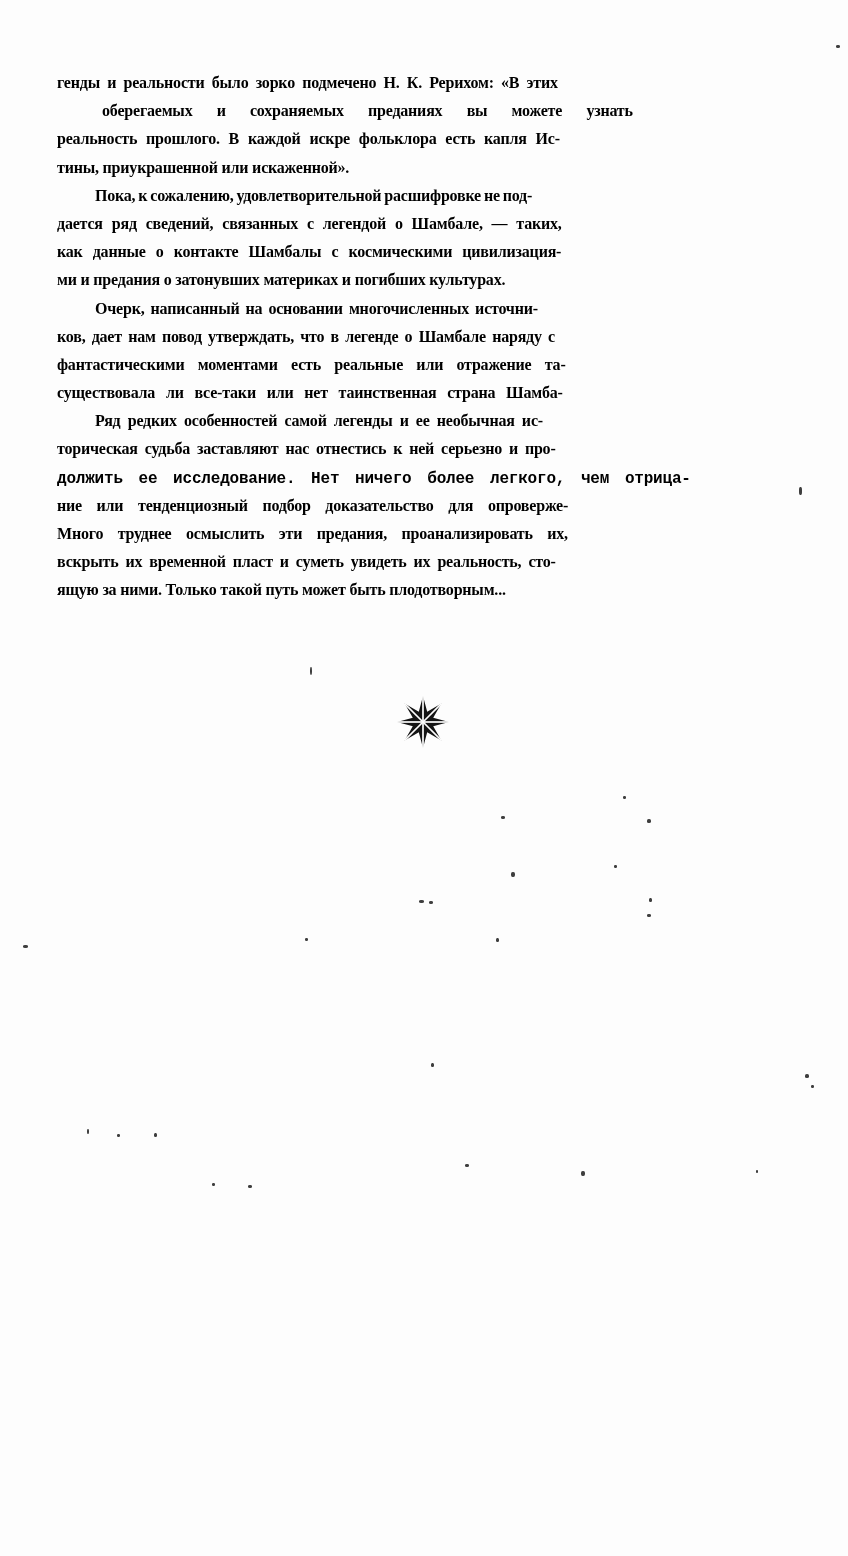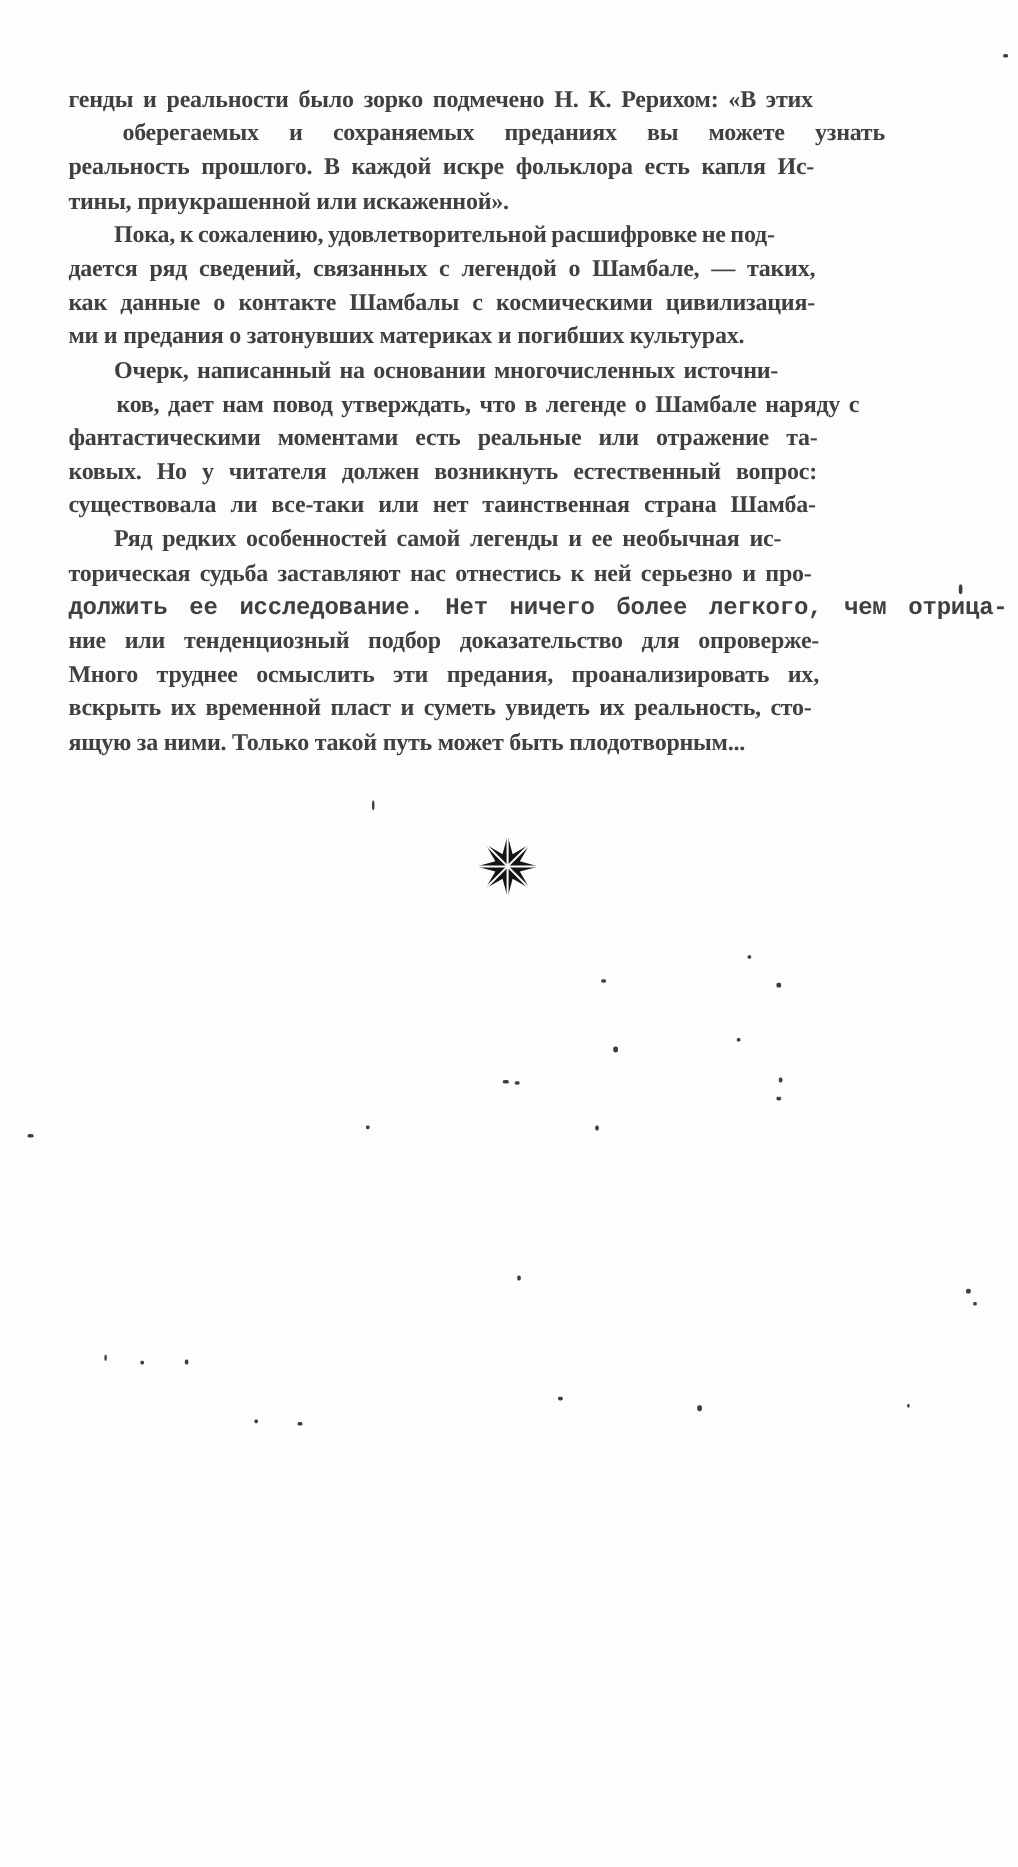--- a/index.html
+++ b/index.html
@@ -7,22 +7,22 @@
     width:848px;height:1556px;
     background:#ffffff;
     font-family:"Liberation Serif","DejaVu Serif",serif;
   }
   .page{
     position:relative;width:848px;height:1556px;
     background:#fdfdfd;color:#101010;overflow:hidden;
   }
   .text-block{
     position:absolute;left:57px;top:69px;width:740px;
-    font-size:20px;line-height:28.2px;font-weight:700;
-    letter-spacing:-0.2px;color:#404040;
+    font-size:16px;line-height:28.2px;font-weight:700;
+    letter-spacing:-0.2px;color:#000000;
   }
   .line{height:28.2px;overflow:visible;white-space:nowrap;}
   .line.indent > span{padding-left:38px;}
   .line > span{display:inline-block;white-space:nowrap;}
   .ornament{
     position:absolute;left:396px;top:694px;width:54px;height:56px;
   }
   .speck{
     position:absolute;background:#1c1c1c;border-radius:40%;opacity:.85;
   }
@@ -35,23 +35,22 @@
   <div class="text-block">
       <div class="line just"><span style="word-spacing: 3.46875px;">генды и реальности было зорко подмечено Н. К. Рерихом: «В этих</span></div>
       <div class="line just"><span style="word-spacing: 20.4505px; margin-left: 45px;">оберегаемых и сохраняемых преданиях вы можете узнать</span></div>
       <div class="line just"><span style="word-spacing: 5.05078px;">реальность прошлого. В каждой искре фольклора есть капля Ис-</span></div>
       <div class="line last"><span style="word-spacing: 0px;">тины, приукрашенной или искаженной».</span></div>
       <div class="line just indent"><span style="word-spacing: -0.867188px;">Пока, к сожалению, удовлетворительной расшифровке не под-</span></div>
       <div class="line just"><span style="word-spacing: 5.12153px;">дается ряд сведений, связанных с легендой о Шамбале, — таких,</span></div>
       <div class="line just"><span style="word-spacing: 6.30357px;">как данные о контакте Шамбалы с космическими цивилизация-</span></div>
       <div class="line last"><span style="word-spacing: 0px;">ми и предания о затонувших материках и погибших культурах.</span></div>
       <div class="line just indent"><span style="word-spacing: 2.275px;">Очерк, написанный на основании многочисленных источни-</span></div>
-      <div class="line just"><span style="word-spacing: 2.41903px; margin-left: 40px;">ков, дает нам повод утверждать, что в легенде о Шамбале наряду с</span></div>
+      <div class="line just"><span style="word-spacing: 2.41903px;">ков, дает нам повод утверждать, что в легенде о Шамбале наряду с</span></div>
       <div class="line just"><span style="word-spacing: 9.49479px;">фантастическими моментами есть реальные или отражение та-</span></div>
-      <div class="line just"><span style="word-spacing: 7.78348px;">ковых. Но у читателя должен возникнуть естественный вопрос:</span></div>
       <div class="line just"><span style="word-spacing: 6.95312px;">существовала ли все-таки или нет таинственная страна Шамба-</span></div>
       <div class="line just indent"><span style="word-spacing: 3.36914px;">Ряд редких особенностей самой легенды и ее необычная ис-</span></div>
       <div class="line just"><span style="word-spacing: 3.15451px;">торическая судьба заставляют нас отнестись к ней серьезно и про-</span></div>
       <div class="line just"><span style="word-spacing: 6.35352px; font-family: Liberation Mono, monospace;">должить ее исследование. Нет ничего более легкого, чем отрица-</span></div>
       <div class="line just"><span style="word-spacing: 10.8229px;">ние или тенденциозный подбор доказательство для опроверже-</span></div>
       <div class="line just"><span style="word-spacing: 10.6849px;">Много труднее осмыслить эти предания, проанализировать их,</span></div>
       <div class="line just"><span style="word-spacing: 3.18056px;">вскрыть их временной пласт и суметь увидеть их реальность, сто-</span></div>
       <div class="line last"><span style="word-spacing: 0px;">ящую за ними. Только такой путь может быть плодотворным...</span></div>
     </div>
 

